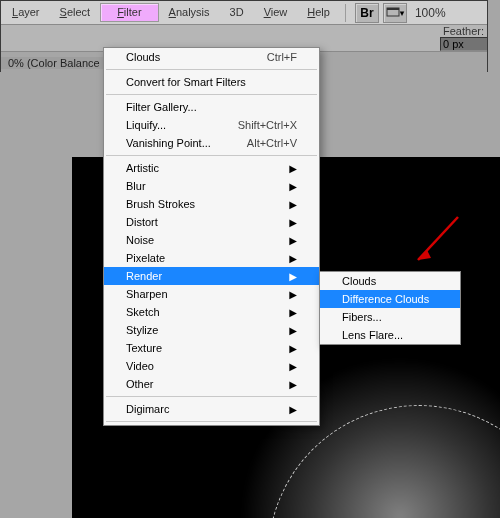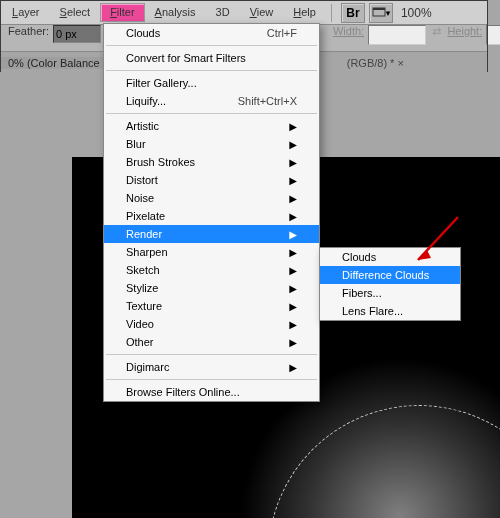--- a/index.html
+++ b/index.html
@@ -30,46 +30,47 @@
     padding: 0 2px;
   }
   .menubar .mi {
     padding: 3px 9px;
     color: #333;
     line-height: 1;
     border: 1px solid transparent;
   }
   .menubar .mi.underline::first-letter { text-decoration: underline; }
   .menubar .mi.selected {
-    background: #ec4899;
+    background: #f0abfc;
     border: 1px solid #999;
-    padding: 3px 9px;
+    padding: 3px 16px;
     box-shadow: inset 1px 1px 0 rgba(255,255,255,0.5);
   }
   .menubar .sep {
     width: 1px; height: 18px; background: #9c9c9c; margin: 0 5px;
   }
   .menubar .iconbtn {
     display: flex; align-items:center; justify-content:center;
     border:1px solid #8a8a8a; background:#b6b6b6;
     width:22px; height:18px; margin-left:4px;
     box-shadow: inset 1px 1px 0 rgba(255,255,255,.4);
   }
   .zoom { margin-left:8px; font-size:12px; color:#333;}
   .br-glyph { font-weight:bold; font-size:12px; }
 
   
   .optbar {
     background: #b6b6b6;
     border-bottom: 1px solid #8a8a8a;
     display:flex;
-    align-items:flex-start;
+    align-items:flex-end;
     height:26px;
-    padding-left:8px;
+    padding-left:20px;
     color:#333;
+    flex-direction:column;
   }
   .optbar .label { margin-right:4px; color:#333; }
   .optbar input.small-in {
     width:42px; height:16px; font-size:11px; border:1px inset #888; background:#737373; text-align:left; padding:0 2px;
   }
   .optbar .sep2 { width:1px; height:20px; background:#9c9c9c; margin:0 8px;}
   .optbar .faintlabel { color:#888; margin-right:4px;text-decoration:underline; }
   .optbar input.faint-in {
     width:52px; height:16px; font-size:11px; border:1px inset #ccc; background:#eee; color:#999;
   }
@@ -128,20 +129,21 @@
   }
 
   
   .dropdown {
     position:absolute;
     background:#f6f6f6;
     border:1px solid #888;
     box-shadow: 3px 3px 8px rgba(0,0,0,.35);
     font-size:11px;
     color:#000;
+    margin-top:24px;
   }
   .dropdown .dmi {
     display:flex;
     justify-content:space-between;
     align-items:center;
     padding:3px 22px 3px 22px;
     white-space:nowrap;
   }
   .dropdown .dmi.hover {
     background:#1a86ff;
@@ -241,23 +243,20 @@
     <input class="faint-in" disabled="" style="">
     <div style="flex:1"></div>
 
   </div>
 
   <div class="doctab-area">
     <div class="doctab">
       <span>0% (Color Balance</span>
     </div>
     <div style="flex:0 0 230px"></div>
-    <div class="second-tab-hint">
-      <span>(RGB/8) * ×</span>
-    </div>
   </div>
 
   <div class="canvas-wrap">
     <div class="canvas-img">
       <div class="glow"></div>
       <div class="marquee-arc"></div>
     </div>
   </div>
 
   <div class="watermark">
@@ -275,20 +274,24 @@
         <span>Convert for Smart Filters</span>
       </div>
     <hr class="hr">
     <div class="dmi">
         <span>Filter Gallery...</span>
       </div>
     <div class="dmi">
       <span>Liquify...</span>
       <span class="rh-shortcut">Shift+Ctrl+X</span>
     </div>
+    <div class="dmi">
+      <span>Vanishing Point...</span>
+      <span class="rh-shortcut">Alt+Ctrl+V</span>
+    </div>
     <hr class="hr">
     <div class="dmi">
         <span>Artistic</span>
         <span class="arrow">▶</span>
       </div>
     <div class="dmi">
         <span>Blur</span>
         <span class="arrow">▶</span>
       </div>
     <div class="dmi">
@@ -334,23 +337,20 @@
     <div class="dmi">
         <span>Other</span>
         <span class="arrow">▶</span>
       </div>
     <hr class="hr">
     <div class="dmi">
         <span>Digimarc</span>
         <span class="arrow">▶</span>
       </div>
     <hr class="hr">
-    <div class="dmi">
-        <span>Browse Filters Online...</span>
-      </div>
   </div>
 
   <div id="render-submenu" class="dropdown">
     <div class="dmi">
         <span>Clouds</span>
       </div>
     <div class="dmi hover">
         <span>Difference Clouds</span>
       </div>
     <div class="dmi">

